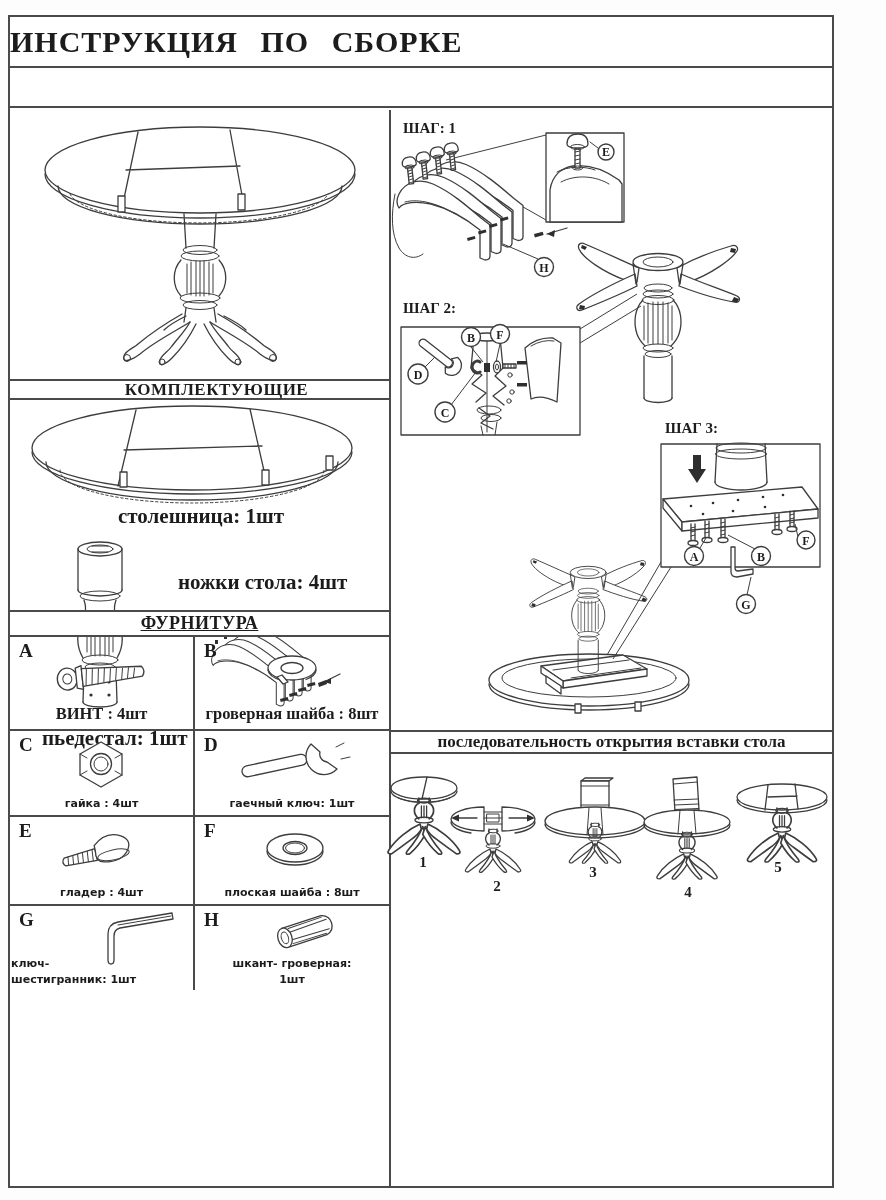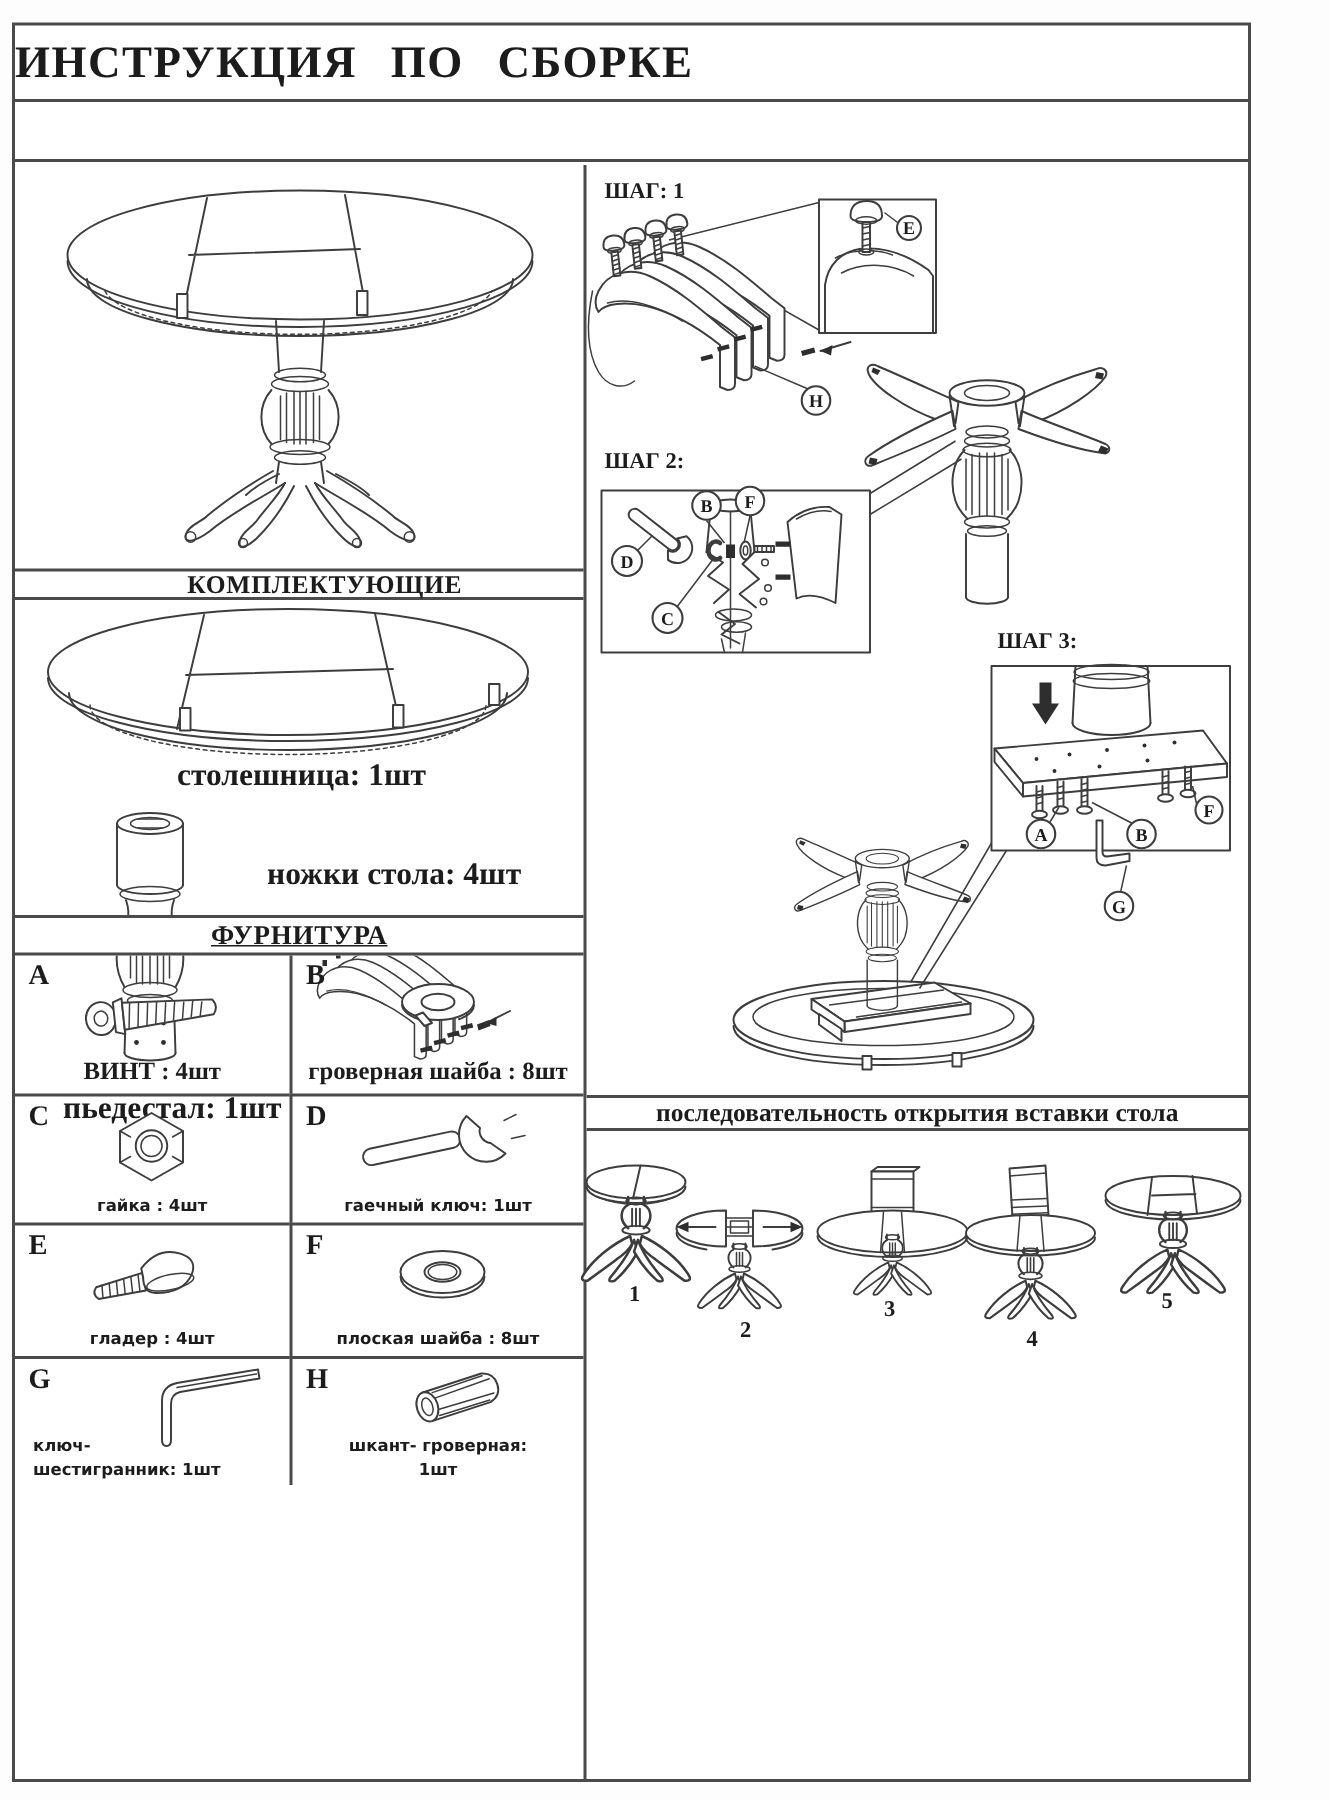--- a/index.html
+++ b/index.html
@@ -29,21 +29,21 @@
   #hw-grid{ left:0; top:527px; right:0; bottom:0; display:grid;
             grid-template-columns:183px 1fr; grid-template-rows:92px 86px 89px 86px; }
   .hw-cell{ position:relative; border-left:0; }
   .hw-cell.c2{ border-left:2px solid var(--line); }
   .hw-cell.r2,.hw-cell.r3,.hw-cell.r4{ border-top:2px solid var(--line); }
   .hw-letter{ position:absolute; top:3px; left:9px; font-size:19px; font-weight:bold; }
   .hw-label{ position:absolute; left:0; right:0; bottom:5px; text-align:center;
              font-size:16.5px; }
   .hw-label.sans{ font-size:11px; }
   .hw-label.two{ bottom:2px; line-height:1.45; }
-  .hw-label.left{ text-align:left; padding-left:12px; }
+  .hw-label.left{ text-align:left; padding-left:1px; }
   .step-label{ position:absolute; font-weight:bold; font-size:15px; white-space:nowrap; }
   svg{ overflow:visible; display:block; }
   .ln{ stroke:var(--stroke); stroke-width:1.3; fill:none; stroke-linecap:round; stroke-linejoin:round; }
   .lt{ stroke:var(--stroke); stroke-width:1; fill:none; }
   .wf{ stroke:var(--stroke); stroke-width:1.3; fill:#fff; stroke-linejoin:round; }
   .bf{ fill:#2e2e2e; stroke:none; }
   .dash{ stroke-dasharray:2.5 2.5; }
   .callout circle{ fill:#fff; stroke:var(--stroke); stroke-width:1.4; }
   .callout text{ font-family:"Liberation Serif",serif; font-weight:bold; font-size:12px; fill:#1c1c1c;
                  text-anchor:middle; }

